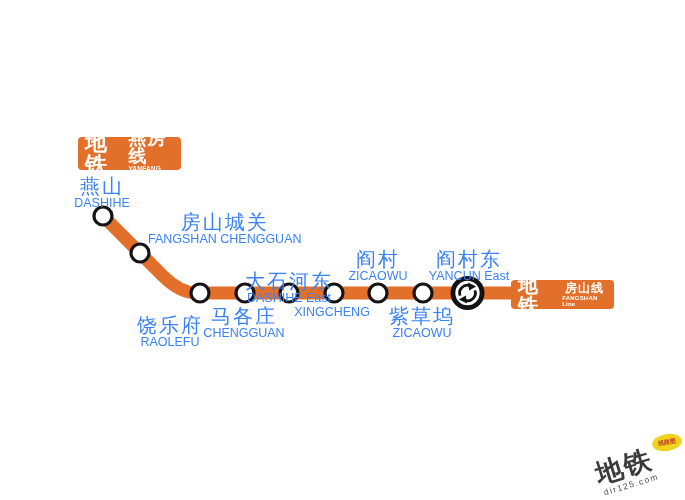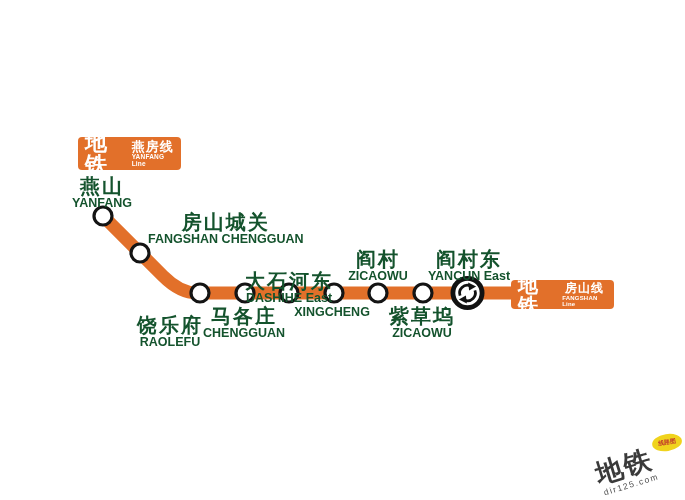--- a/index.html
+++ b/index.html
@@ -3,30 +3,30 @@
 <meta charset="utf-8">
 <style>
   html,body{margin:0;padding:0;}
   body{
     width:685px;height:500px;position:relative;background:#ffffff;overflow:hidden;
     font-family:"Liberation Sans","DejaVu Sans",sans-serif;color:#111;
   }
   .stage{position:absolute;inset:0;}
   svg.rail{position:absolute;left:0;top:0;}
   
-  .st-label{position:absolute;transform:translateX(-50%);text-align:center;font-weight:bold;white-space:nowrap;color:#14532d;}
+  .st-label{position:absolute;transform:translateX(-50%);text-align:center;font-weight:normal;white-space:nowrap;color:#3b82f6;}
   .st-label .cn{display:block;font-size:20px;letter-spacing:2px;line-height:1.05;}
   .st-label .en{display:block;font-size:12.5px;letter-spacing:0px;line-height:1.1;}
   .st-label.align-left{transform:none;text-align:center;}
   
   .badge{position:absolute;background:#E2702A;border-radius:4px;display:flex;align-items:center;
          color:#fff;font-weight:bold;box-sizing:border-box;padding:2px 7px;gap:5px;}
   .badge .metro{font-size:22px;letter-spacing:2px;line-height:1;}
   .badge .col{display:flex;flex-direction:column;justify-content:center;line-height:1;}
-  .badge .cn{font-size:13px;letter-spacing:1px;}
+  .badge .cn{font-size:18px;letter-spacing:1px;}
   .badge .en{font-size:6.5px;letter-spacing:0.2px;margin-top:1px;}
   .badge.end .metro{font-size:20px;}
   .badge.end .cn{font-size:12px;text-align:center;}
   .badge.end .en{font-size:6px;}
   
   .watermark{position:absolute;left:596px;top:448px;width:95px;transform:rotate(-17deg);color:#3a3a3a;}
   .watermark .wm-cn{font-size:27px;font-weight:bold;letter-spacing:2px;line-height:1;display:block;}
   .watermark .wm-url{font-size:8.5px;letter-spacing:1.5px;color:#4a4a4a;display:block;margin:0 0 0 2px;}
   .wm-badge{position:absolute;left:62px;top:-6px;width:30px;height:17px;background:#f0d31d;border-radius:50%;
             display:flex;align-items:center;justify-content:center;font-size:6px;color:#c0392b;font-weight:bold;transform:rotate(8deg);}
@@ -73,21 +73,21 @@
   <div class="badge end" style="left:511px;top:280px;width:103px;height:29px;">
     <span class="metro">地铁</span>
     <span class="col">
       <span class="cn">房山线</span>
       <span class="en">FANGSHAN Line</span>
     </span>
   </div>
 
   <div class="st-label" style="left:102px;top:176px;">
     <span class="cn">燕山</span>
-    <span class="en">YANFANG</span>
+    <span class="en">DASHIHE</span>
   </div>
 
   <div class="st-label align-left" style="left:148px;top:212px;">
     <span class="cn">房山城关</span>
     <span class="en">FANGSHAN CHENGGUAN</span>
   </div>
 
   <div class="st-label" style="left:170px;top:315px;">
     <span class="cn">饶乐府</span>
     <span class="en">RAOLEFU</span>

